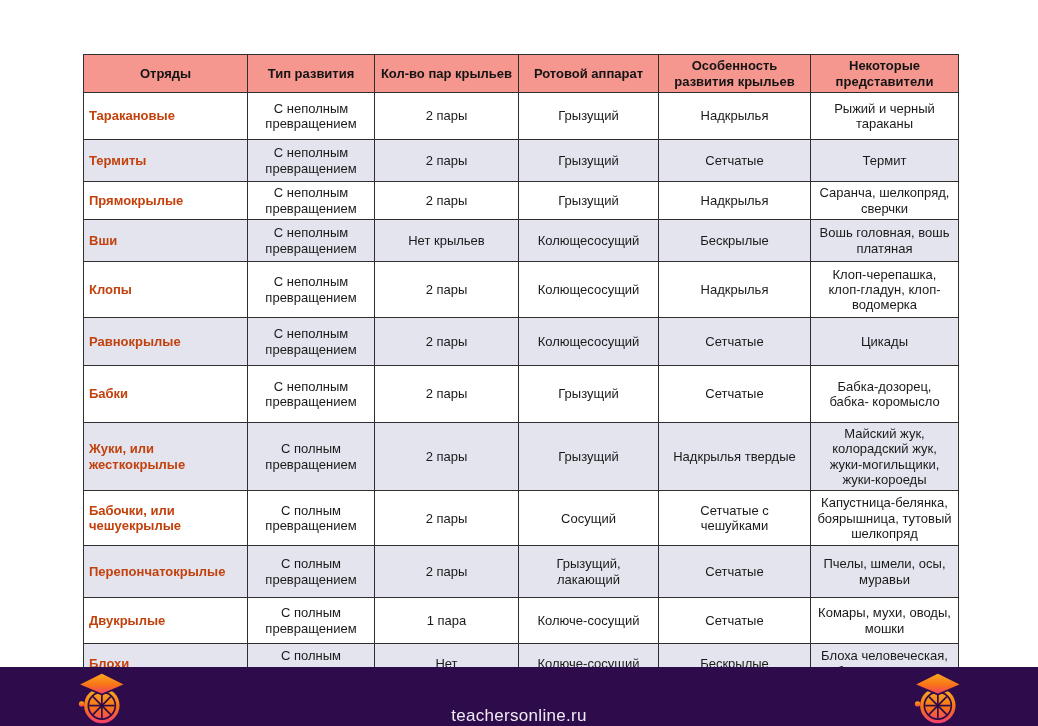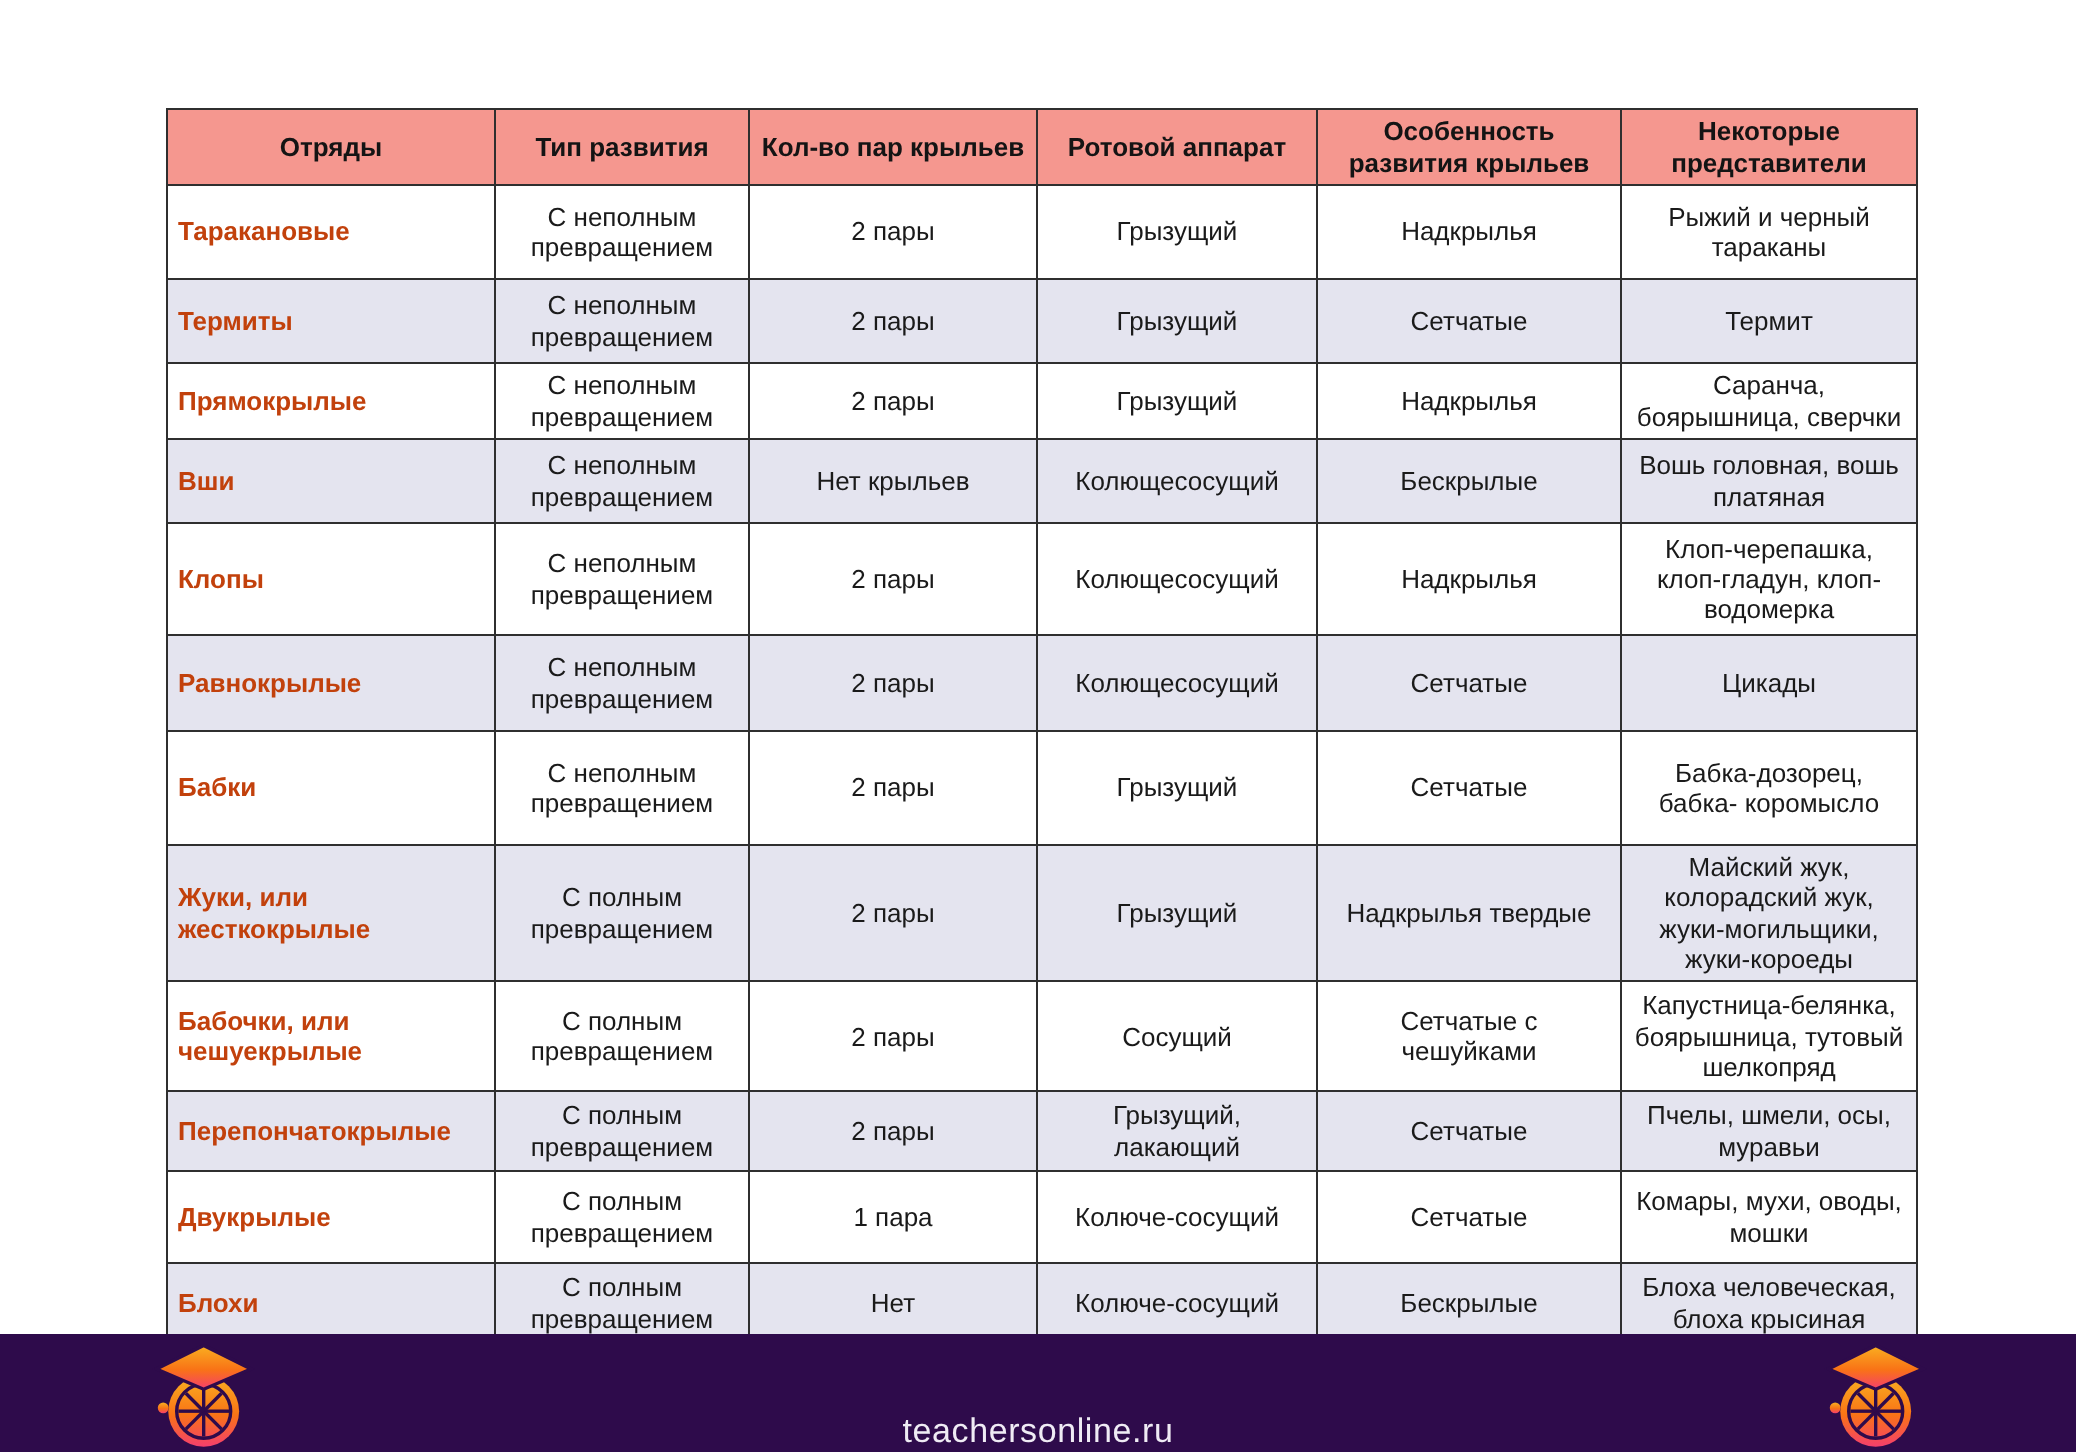--- a/index.html
+++ b/index.html
@@ -55,21 +55,21 @@
   tbody tr:nth-child(odd)  td { background: #ffffff; }
   tbody tr:nth-child(1)  { height: 47px; }
   tbody tr:nth-child(2)  { height: 42px; }
   tbody tr:nth-child(3)  { height: 38px; }
   tbody tr:nth-child(4)  { height: 42px; }
   tbody tr:nth-child(5)  { height: 56px; }
   tbody tr:nth-child(6)  { height: 48px; }
   tbody tr:nth-child(7)  { height: 57px; }
   tbody tr:nth-child(8)  { height: 49px; }
   tbody tr:nth-child(9)  { height: 55px; }
-  tbody tr:nth-child(10) { height: 40px; padding-left: 38px; }
+  tbody tr:nth-child(10) { height: 52px; padding-left: 38px; }
   tbody tr:nth-child(11) { height: 46px; }
   tbody tr:nth-child(12) { height: 40px; }
   .footer {
     position: absolute;
     left: 0;
     bottom: 0;
     width: 100%;
     height: 59px;
     background: #2E0B4B;
     display: flex;
@@ -129,21 +129,21 @@
           <td>Грызущий</td>
           <td>Сетчатые</td>
           <td>Термит</td>
         </tr>
         <tr>
           <td class="order-cell">Прямокрылые</td>
           <td>С неполным превращением</td>
           <td>2 пары</td>
           <td>Грызущий</td>
           <td>Надкрылья</td>
-          <td>Саранча, боярышница, сверчки</td>
+          <td>Саранча, шелкопряд, сверчки</td>
         </tr>
         <tr>
           <td class="order-cell">Вши</td>
           <td>С неполным превращением</td>
           <td>Нет крыльев</td>
           <td>Колющесосущий</td>
           <td>Бескрылые</td>
           <td>Вошь головная, вошь платяная</td>
         </tr>
         <tr>

